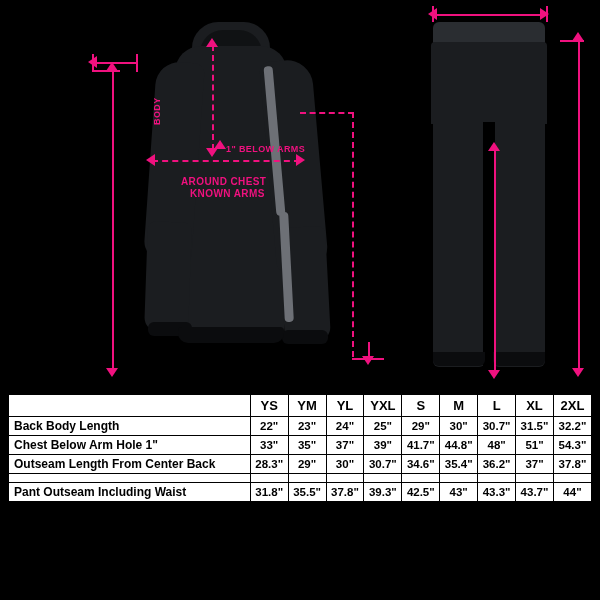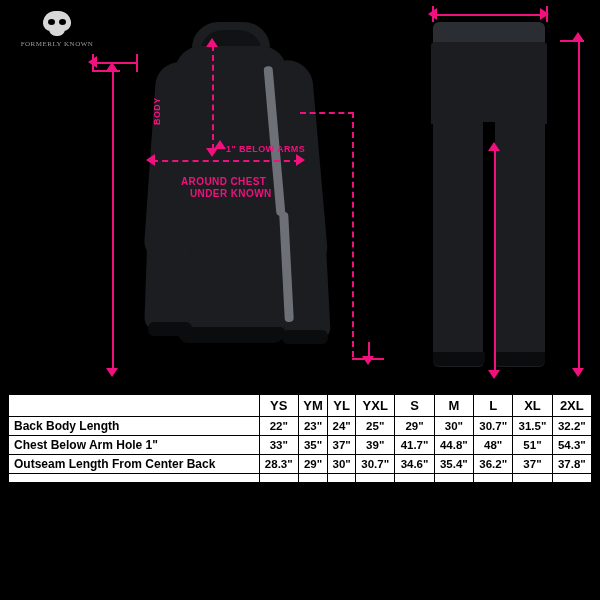--- a/index.html
+++ b/index.html
@@ -173,29 +173,20 @@
     height: 22px;
   }
 </style>
 </head>
 <body>
 
 <div id="page">
 
   <div id="illustration">
 
-    <div id="logo">
-      <div class="skull">
-        <div class="skull-dome"></div>
-        <div class="skull-jaw"></div>
-        <div class="eye l"></div>
-        <div class="eye r"></div>
-      </div>
-      <div class="brand">FORMERLY KNOWN</div>
-    </div>
 
     <div id="jacket" class="garment">
 
       <div class="jk" style="left:62px; top:0px; width:78px; height:30px; border-radius:40px 40px 6px 6px;"></div>
       <div class="jk" style="left:70px; top:8px; width:62px; height:26px; background:#101214; border-radius:30px 30px 4px 4px;"></div>
 
       <div class="jk" style="left:45px; top:24px; width:112px; height:50px; border-radius:26px 26px 0 0;"></div>
       <div class="jk" style="left:48px; top:60px; width:106px; height:258px; border-radius:4px 4px 10px 10px;"></div>
 
       <div class="jk" style="left:20px; top:40px; width:48px; height:200px; border-radius:24px 10px 8px 20px; transform:rotate(4deg);"></div>
@@ -224,21 +215,21 @@
     <div class="anno-text vert" style="left:152px; top:125px;">BODY</div>
 
     <div class="dash-h" style="left:152px; top:160px; width:148px;"></div>
     <div class="arrow left" style="left:146px; top:154px;"></div>
     <div class="arrow right" style="left:296px; top:154px;"></div>
 
     <div class="arrow up" style="left:214px; top:140px;"></div>
     <div class="anno-text" style="left:226px; top:144px;">1" BELOW ARMS</div>
 
     <div class="anno-text" style="left:181px; top:176px; font-size:10px;">AROUND CHEST</div>
-    <div class="anno-text" style="left:190px; top:188px; font-size:10px;">UNDER KNOWN</div>
+    <div class="anno-text" style="left:190px; top:188px; font-size:10px;">KNOWN ARMS</div>
 
     <div class="dash-v" style="left:352px; top:112px; height:245px;"></div>
     <div class="dash-h" style="left:300px; top:112px; width:54px;"></div>
     <div class="mg mg-line-h" style="left:352px; top:358px; width:32px;"></div>
     <div class="mg mg-line-v" style="left:368px; top:342px; height:20px;"></div>
     <div class="arrow down" style="left:362px; top:356px;"></div>
 
     <div class="mg mg-line-v" style="left:112px; top:70px; height:300px;"></div>
     <div class="arrow up" style="left:106px; top:62px;"></div>
     <div class="arrow down" style="left:106px; top:368px;"></div>
@@ -333,16 +324,28 @@
         <td></td>
         <td></td>
         <td></td>
         <td></td>
         <td></td>
         <td></td>
         <td></td>
         <td></td>
         <td></td>
       </tr>
+      <tr>
+        <td class="row-head">Pant Outseam Including Waist</td>
+        <td>31.8"</td>
+        <td>35.5"</td>
+        <td>37.8"</td>
+        <td>39.3"</td>
+        <td>42.5"</td>
+        <td>43"</td>
+        <td>43.3"</td>
+        <td>43.7"</td>
+        <td>44"</td>
+      </tr>
     </tbody>
   </table>
 
 </div>
 
 </body></html>

